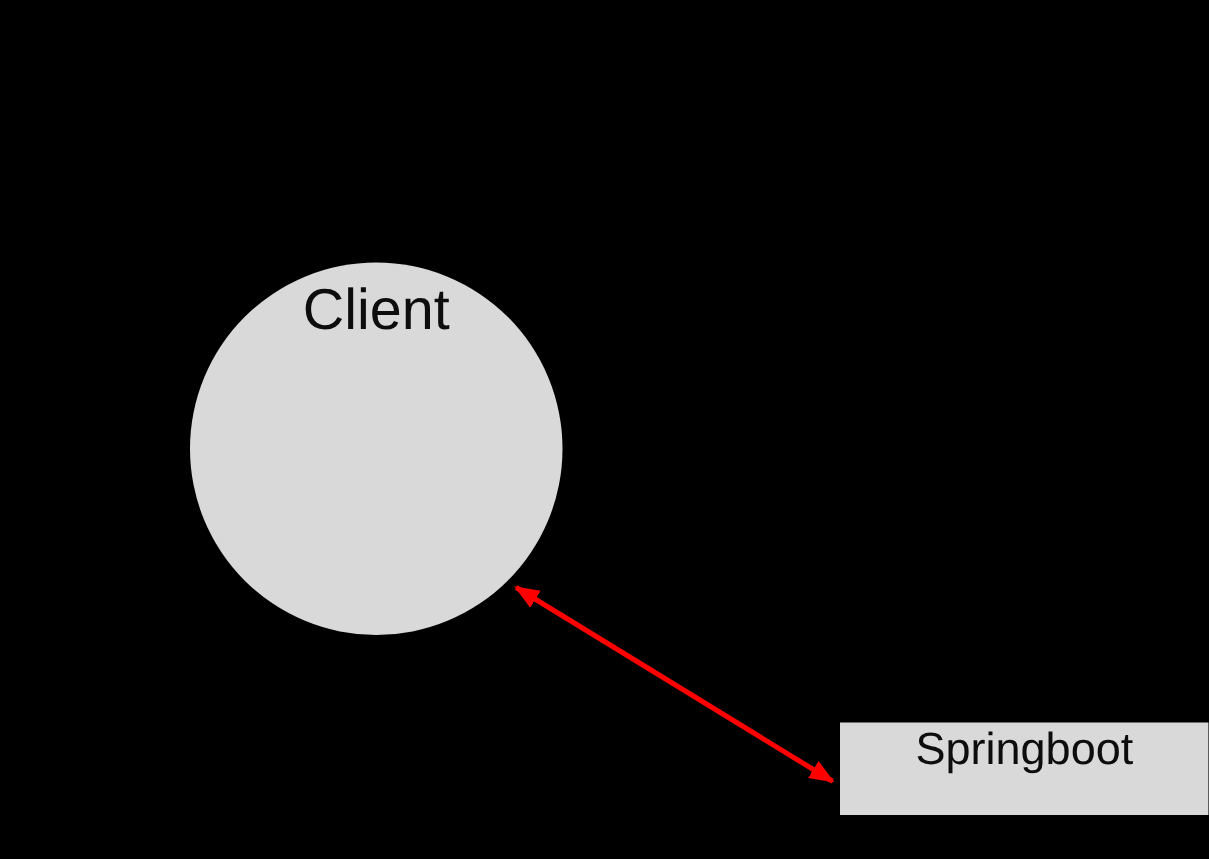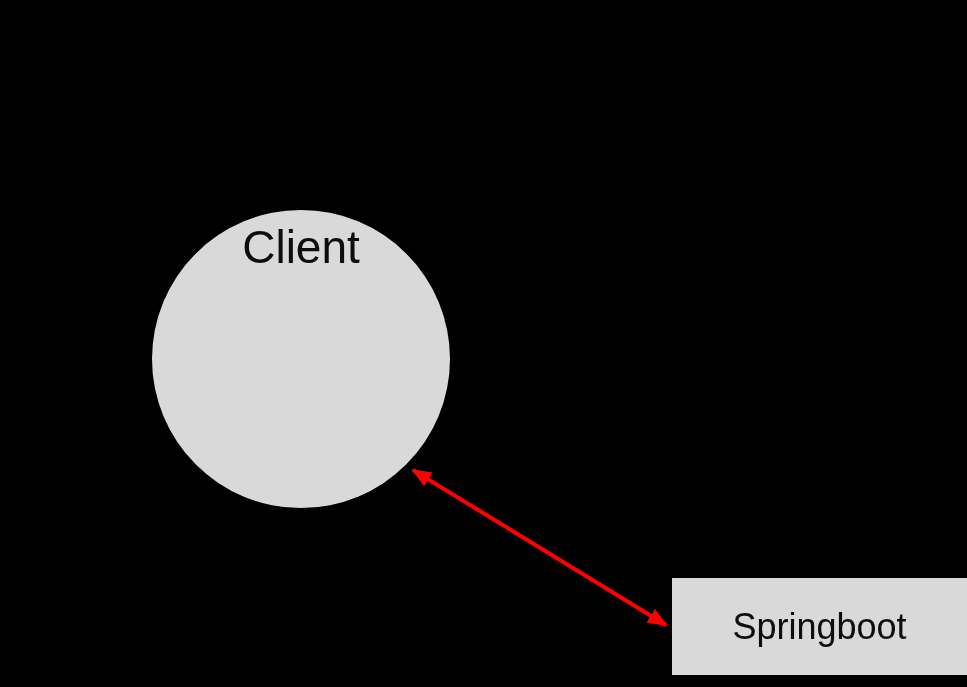--- a/index.html
+++ b/index.html
@@ -40,24 +40,25 @@
     height: 298px;
     border-radius: 50%;
     align-items: flex-start;
     padding-top: 10px;
     font-size: 46px;
   }
   .rect-node {
     left: 672px;
     top: 578px;
     width: 295px;
-    height: 97px;
+    height: 74px;
     flex-direction: column;
     font-size: 36px;
     line-height: 41px;
+    justify-content: space-between;
   }
   .node-label {
     display: block;
     white-space: nowrap;
   }
 </style>
 </head>
 <body>
 
 <div class="canvas">

